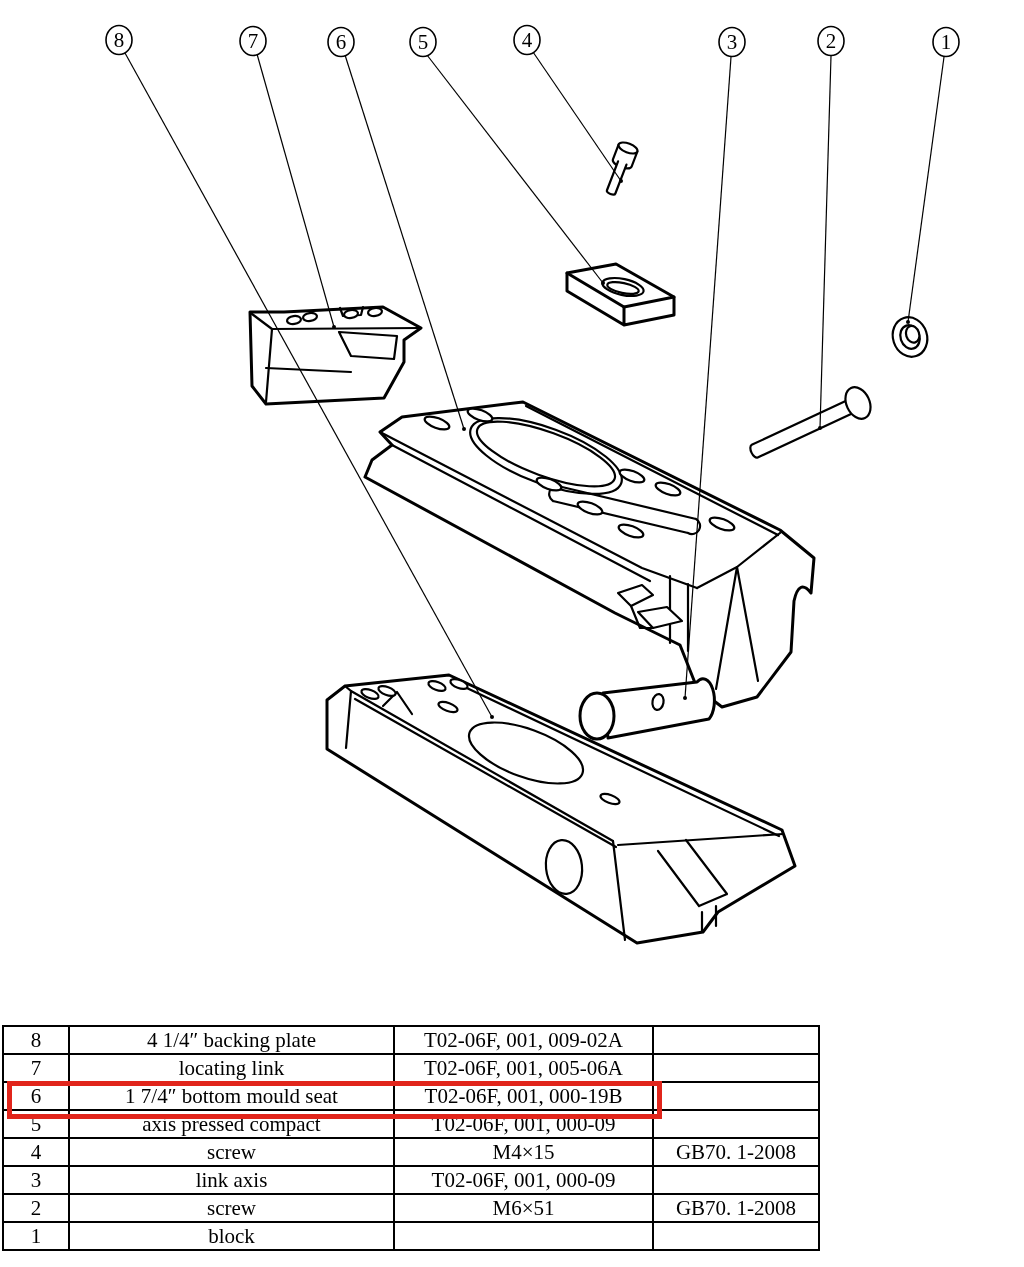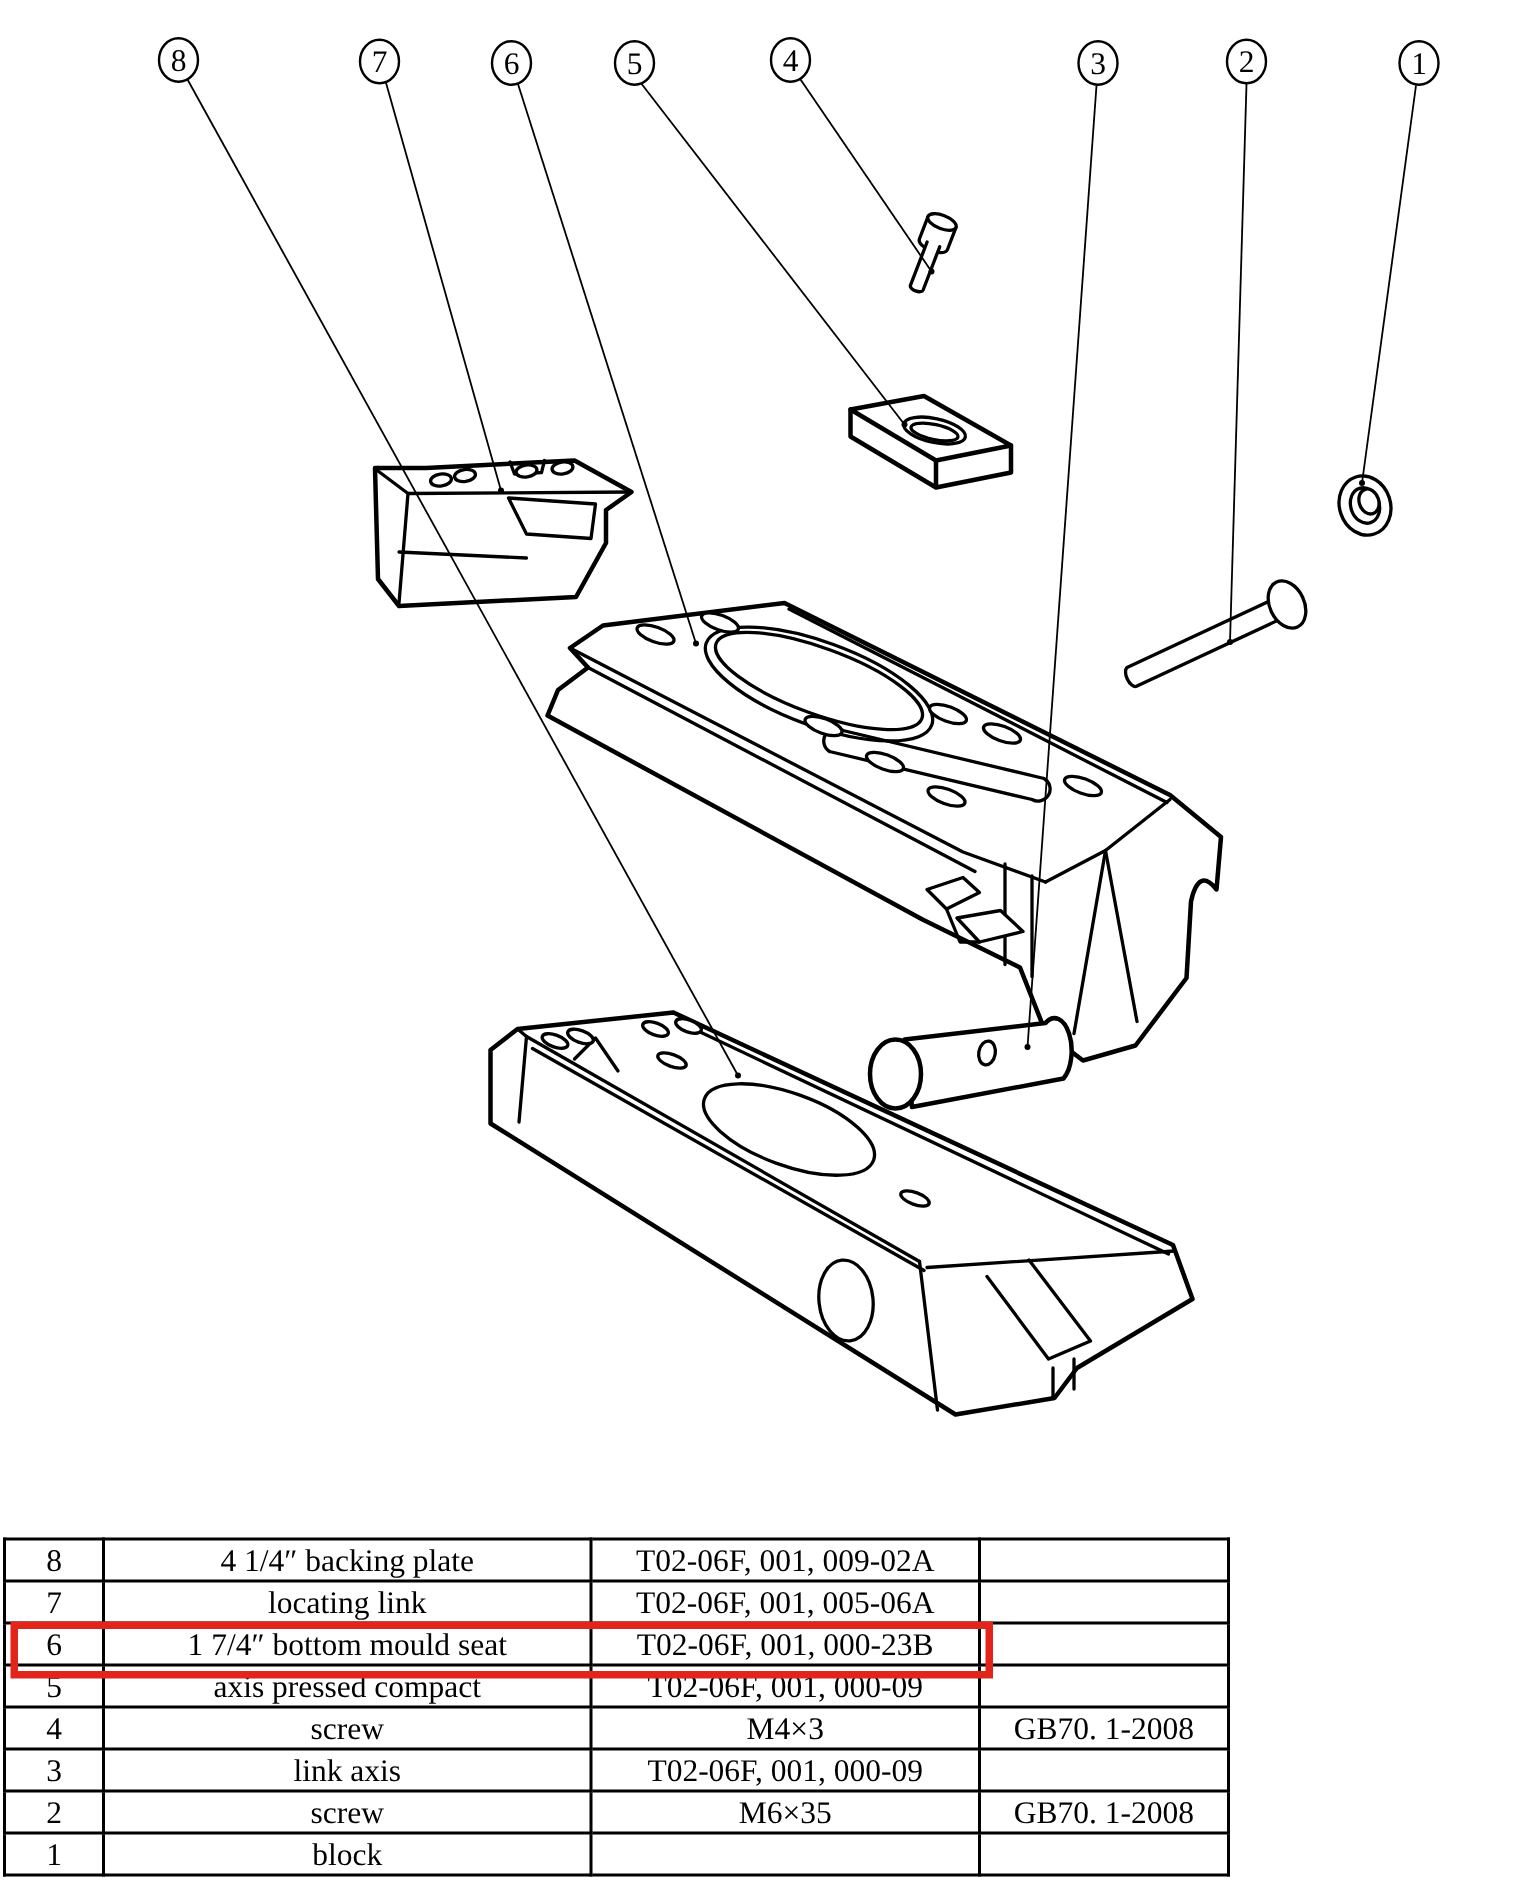--- a/index.html
+++ b/index.html
@@ -192,45 +192,45 @@
       </tr>
       <tr>
         <td>7</td>
         <td>locating link</td>
         <td>T02-06F, 001, 005-06A</td>
         <td></td>
       </tr>
       <tr>
         <td>6</td>
         <td>1 7/4″ bottom mould seat</td>
-        <td>T02-06F, 001, 000-23B</td>
+        <td>T02-06F, 001, 000-19B</td>
         <td></td>
       </tr>
       <tr>
         <td>5</td>
         <td>axis pressed compact</td>
         <td>T02-06F, 001, 000-09</td>
         <td></td>
       </tr>
       <tr>
         <td>4</td>
         <td>screw</td>
-        <td>M4×3</td>
+        <td>M4×15</td>
         <td>GB70. 1-2008</td>
       </tr>
       <tr>
         <td>3</td>
         <td>link axis</td>
         <td>T02-06F, 001, 000-09</td>
         <td></td>
       </tr>
       <tr>
         <td>2</td>
         <td>screw</td>
-        <td>M6×35</td>
+        <td>M6×51</td>
         <td>GB70. 1-2008</td>
       </tr>
       <tr>
         <td>1</td>
         <td>block</td>
         <td></td>
         <td></td>
       </tr>
     </tbody>
   </table>

